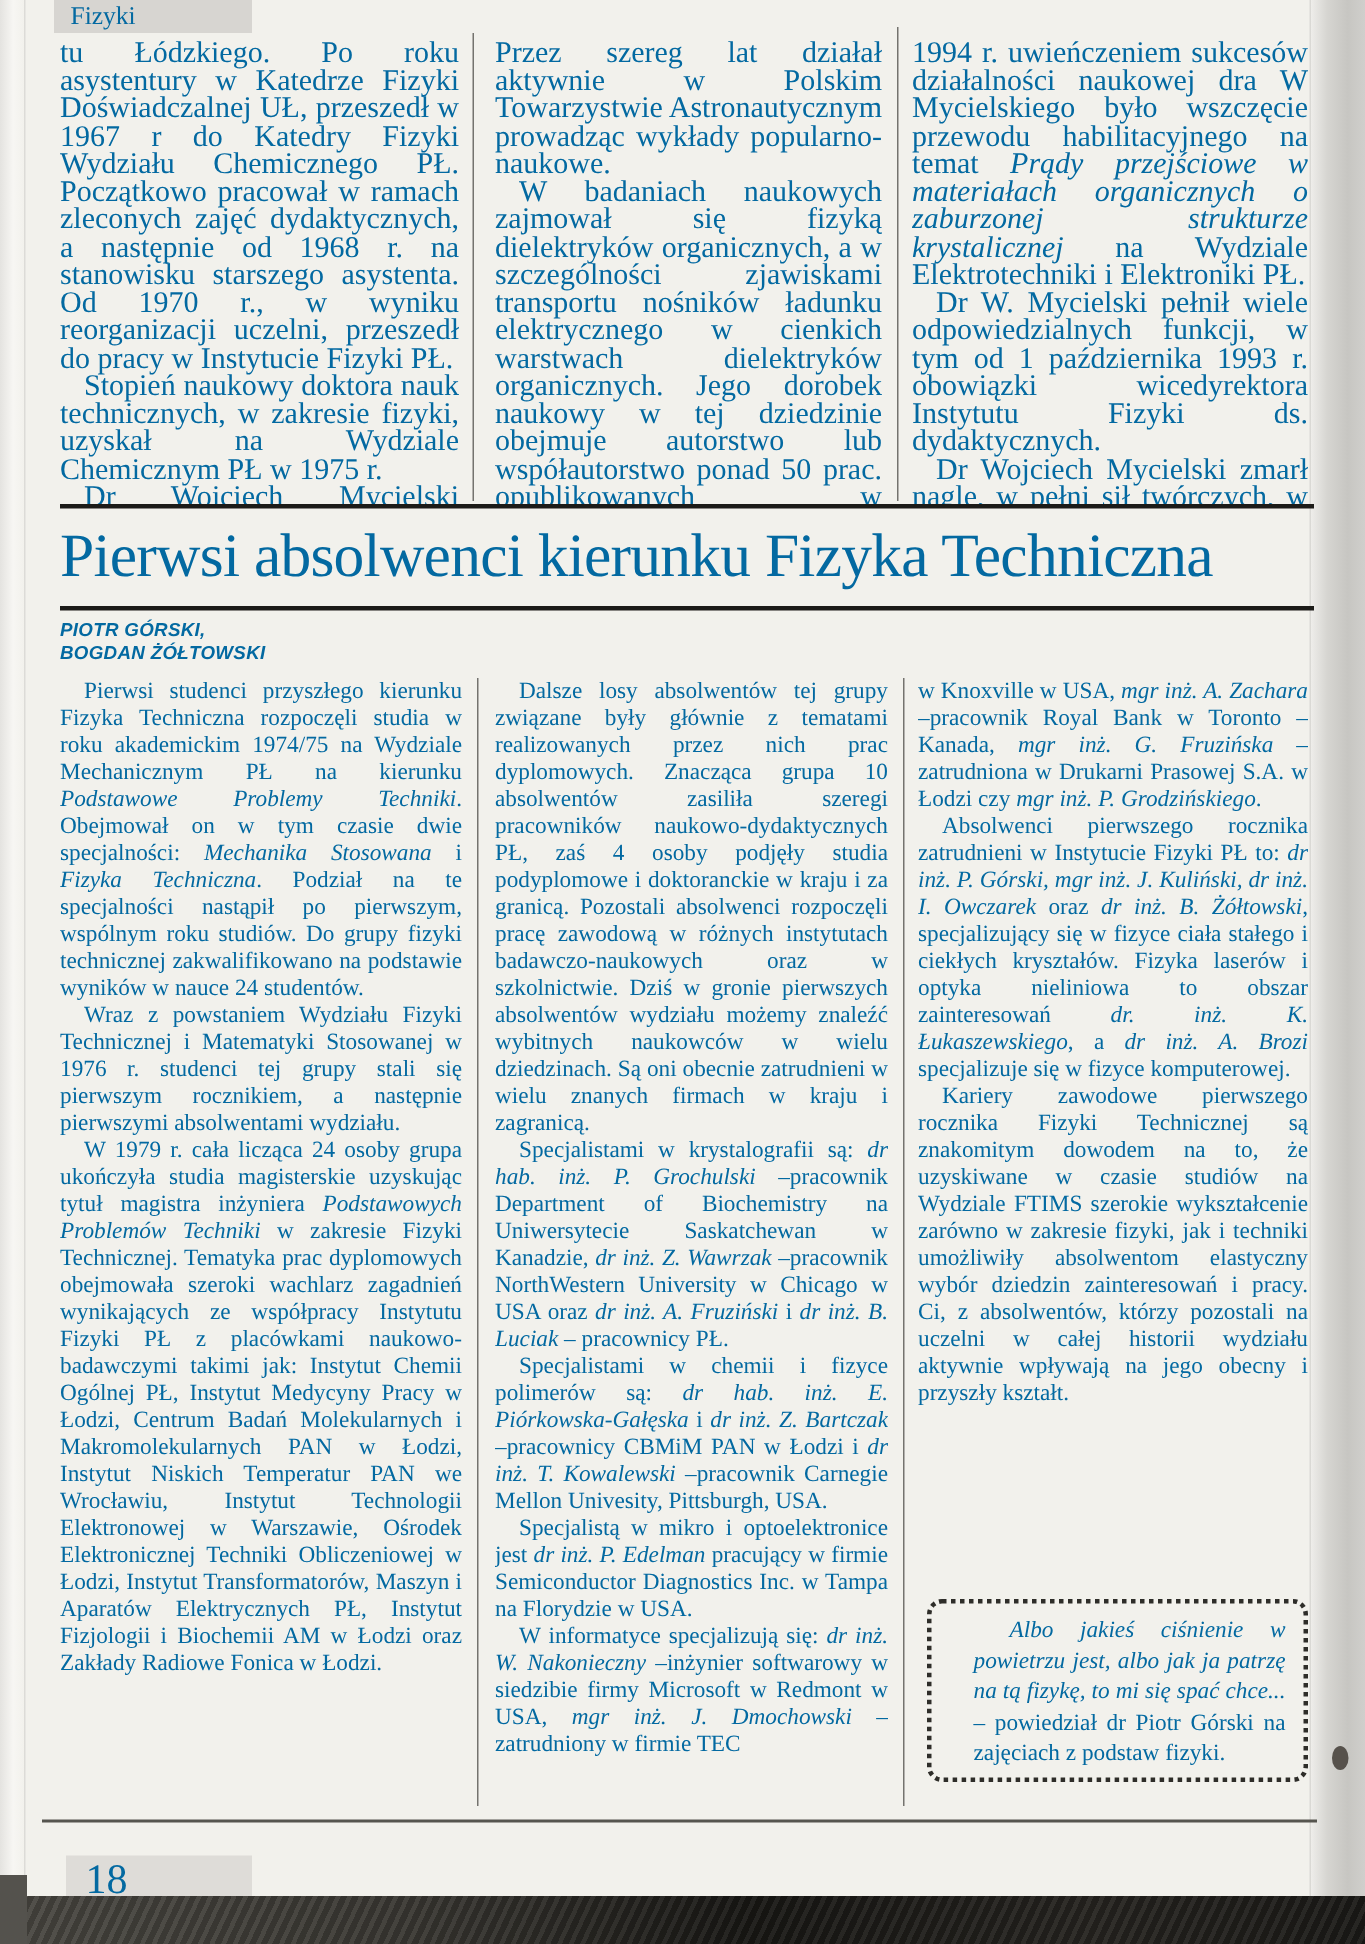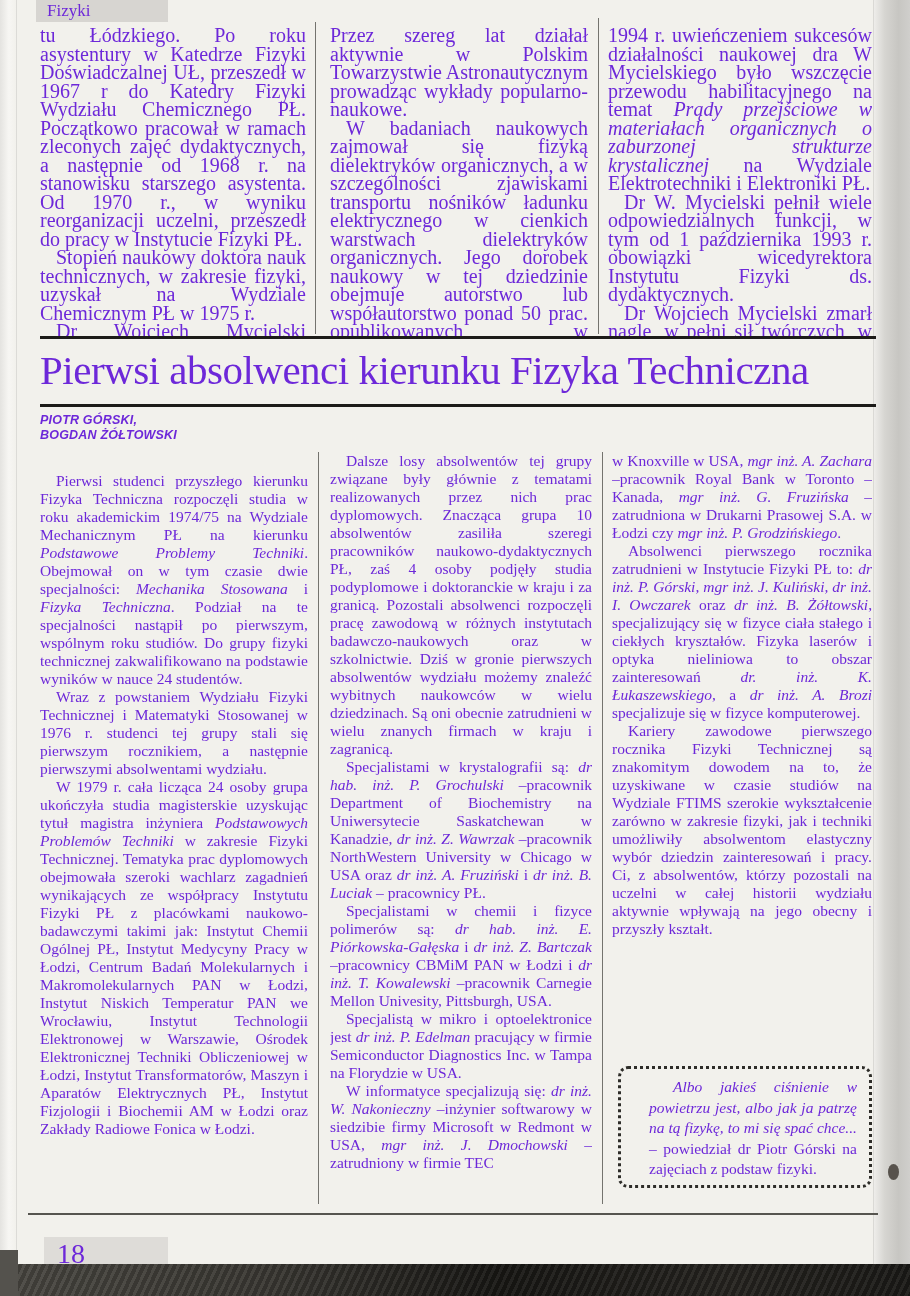--- a/index.html
+++ b/index.html
@@ -1,18 +1,18 @@
 <!DOCTYPE html>
 <html lang="pl"><head>
 <meta charset="utf-8">
 <style>
   html,body{margin:0;padding:0;background:#b0afac;}
   .page{
     position:relative;width:910px;height:1296px;overflow:hidden;
-    background:#f2f1ec;color:#6d28d9;
+    background:#f2f1ec;color:#0369a1;
     font-family:"Liberation Serif", serif;
   }
   
   .left-edge{position:absolute;left:0;top:0;width:16px;height:1296px;
     background:linear-gradient(90deg,#e4e3e0,#f7f6f3 55%,#f2f1ec);border-right:1px solid #dcdbd7;}
   .right-edge{position:absolute;right:0;top:0;width:36px;height:1266px;
     background:linear-gradient(90deg,#eeedea 0%,#d6d5d1 30%,#c7c6c2 68%,#d0cfcc 100%);
     border-left:1px solid #dad9d5;}
   .bottom-edge{position:absolute;left:0;top:1264px;width:910px;height:32px;
     background:
@@ -28,21 +28,21 @@
   
   .col{position:absolute;text-align:justify;overflow:hidden;}
   .col p{margin:0;}
   .col p.ind{text-indent:16px;}
   .it{font-style:italic;}
   .top{top:26px;height:312px;font-size:20px;line-height:18.5px;}
   .c1{left:40px;width:266px;}
   .c2{left:330px;width:258px;}
   .c3{left:608px;width:264px;}
   .main{top:452px;height:753px;font-size:15.5px;line-height:18px;}
-  .m1{left:40px;width:268px;margin-top:20px;}
+  .m1{left:40px;width:268px;}
   .m2{left:330px;width:262px;}
   .m3{left:612px;width:260px;}
 
   .vsep{position:absolute;width:1px;background:#74736e;}
   .v1{left:315px;top:22px;height:312px;}
   .v2{left:598px;top:18px;height:316px;}
   .v3{left:318px;top:452px;height:752px;}
   .v4{left:602px;top:452px;height:752px;}
 
   

